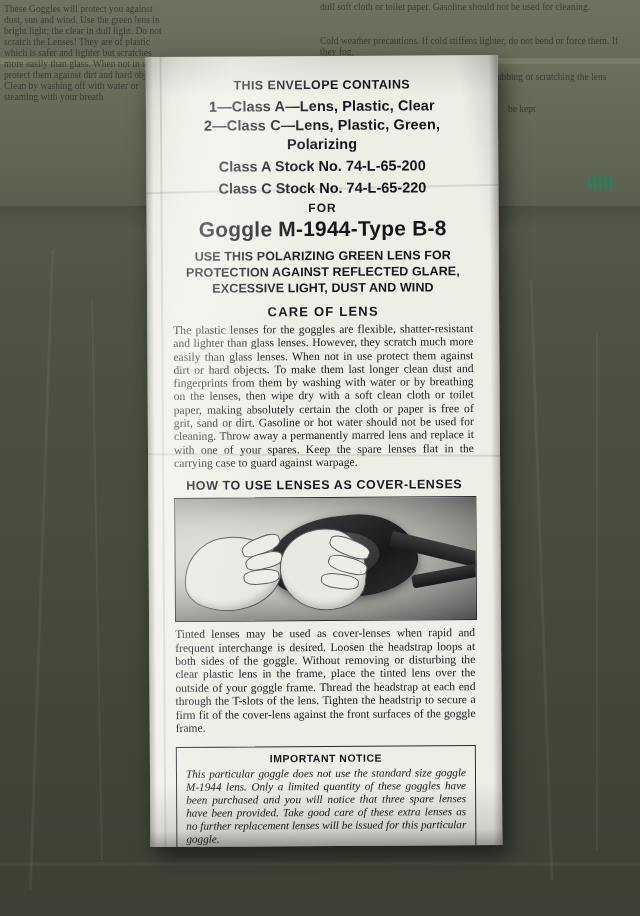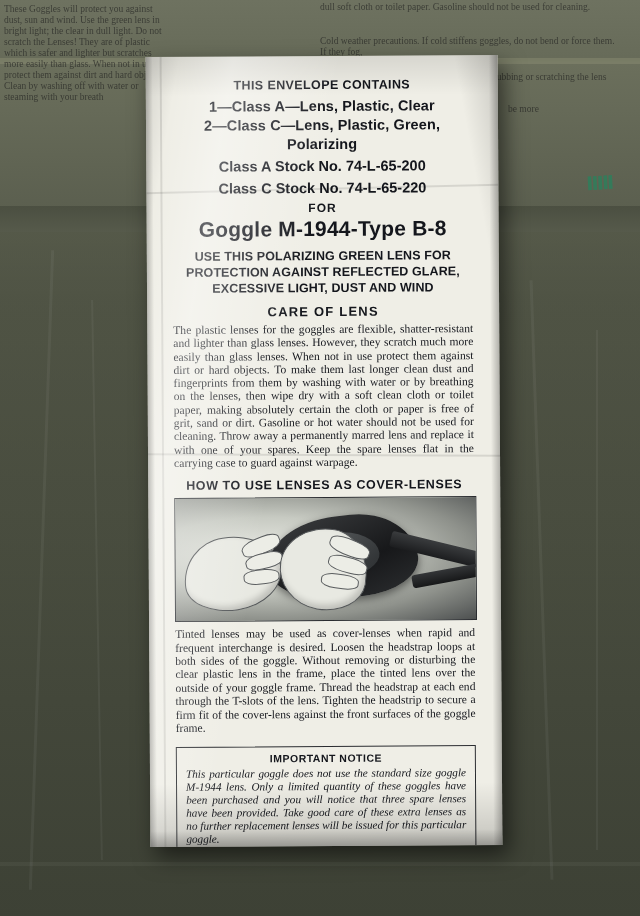--- a/index.html
+++ b/index.html
@@ -325,23 +325,23 @@
   <div class="wrinkle" style="left:40px;top:250px;width:3px;height:640px;transform:rotate(2deg);"></div>
   <div class="wrinkle" style="left:96px;top:300px;width:2px;height:560px;transform:rotate(-1deg);"></div>
   <div class="wrinkle" style="left:540px;top:280px;width:3px;height:600px;transform:rotate(-2deg);"></div>
   <div class="wrinkle" style="left:596px;top:330px;width:2px;height:520px;"></div>
   <div class="wrinkle" style="left:0px;top:862px;width:640px;height:4px;background:rgba(255,255,255,.045);"></div>
 
   <div id="stencil">ııııı</div>
 
   <div class="bg-print" id="bg-left">These Goggles will protect you against dust, sun and wind. Use the green lens in bright light; the clear in dull light. Do not scratch the Lenses! They are of plastic which is safer and lighter but scratches more easily than glass. When not in use, protect them against dirt and hard objects. Clean by washing off with water or steaming with your breath</div>
   <div class="bg-print" id="bg-right">dull soft cloth or toilet paper. Gasoline should not be used for cleaning.</div>
-  <div class="bg-print" id="bg-right2">Cold weather precautions. If cold stiffens goggles, do not bend or force them. If they fog,</div>
+  <div class="bg-print" id="bg-right2">Cold weather precautions. If cold stiffens lighter, do not bend or force them. If they fog,</div>
   <div class="bg-print" id="bg-right3">avoid rubbing or scratching the lens</div>
-  <div class="bg-print" id="bg-right4">be more</div>
+  <div class="bg-print" id="bg-right4">be kept</div>
 
   <div id="envelope">
     <div class="crease" style="left:0;top:132px;width:100%;height:2px;transform:rotate(-1deg);"></div>
     <div class="crease" style="left:0;top:398px;width:100%;height:2px;transform:rotate(.6deg);"></div>
     <div class="crease" style="left:14px;top:0;width:2px;height:100%;"></div>
 
     <div id="paper">
 
       <div class="hdr-small">THIS ENVELOPE CONTAINS</div>
 

